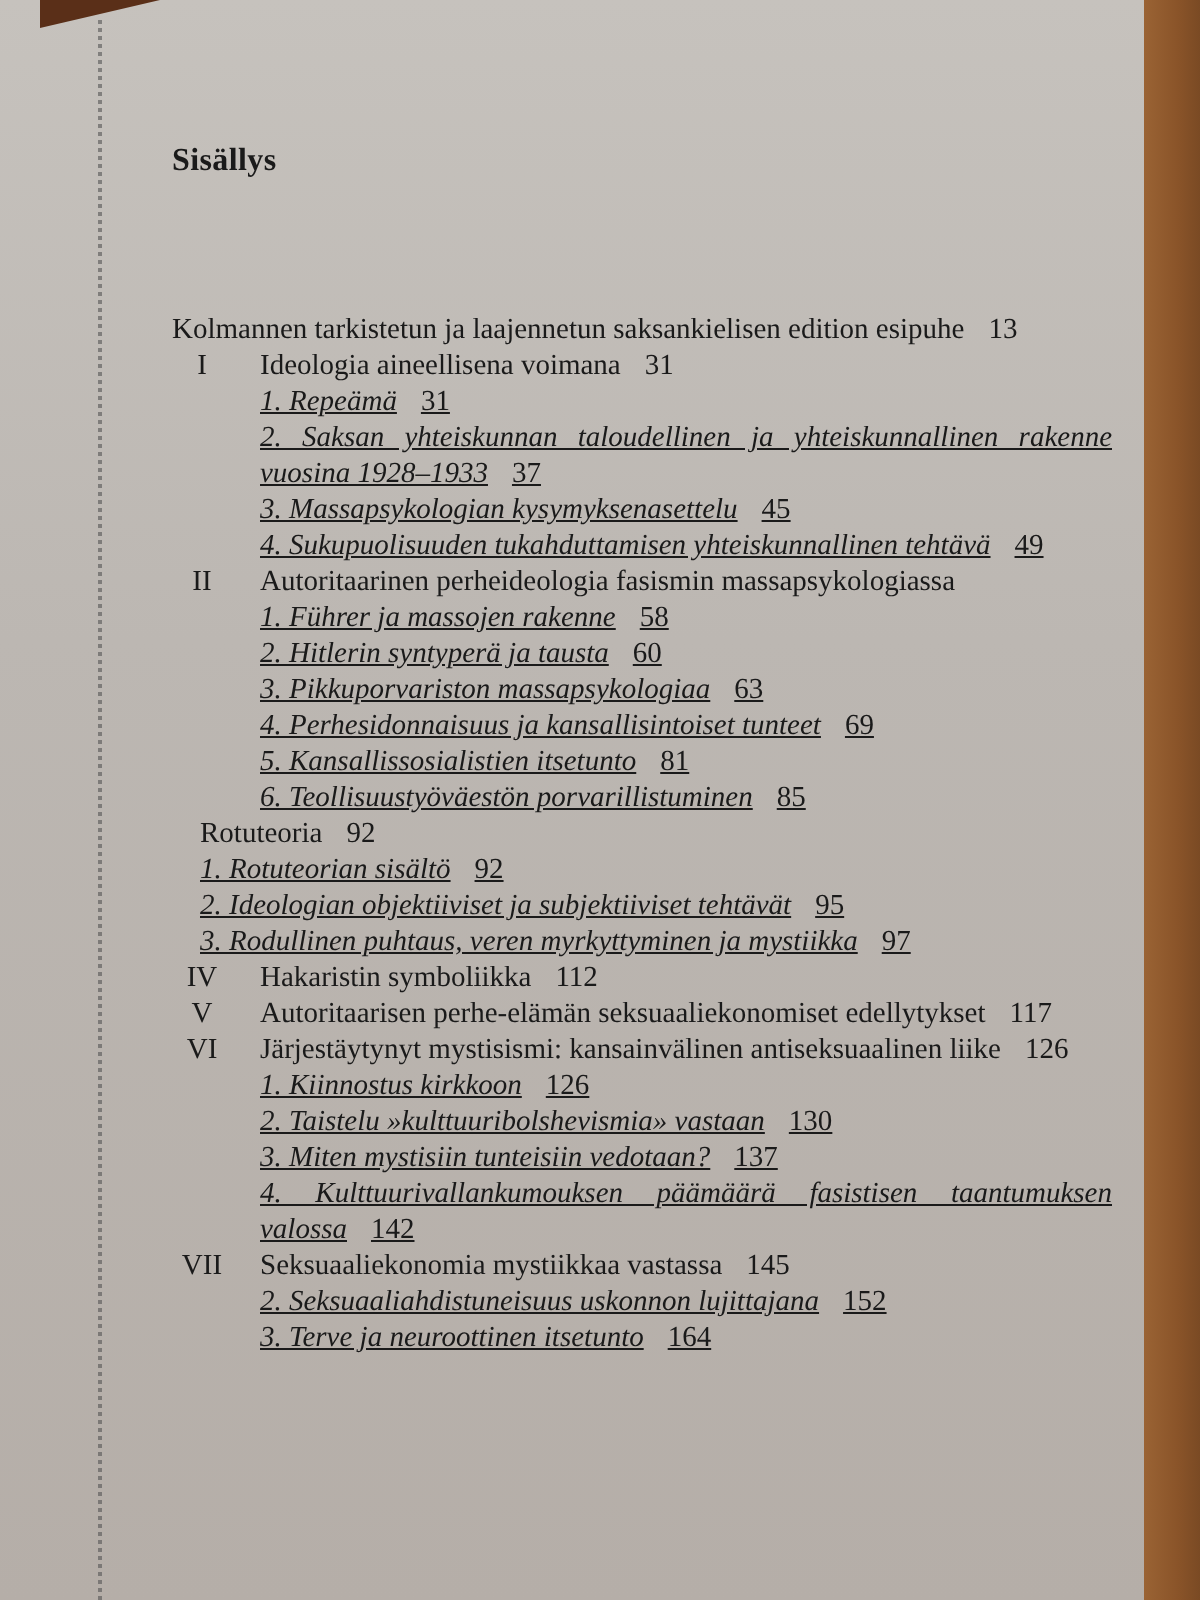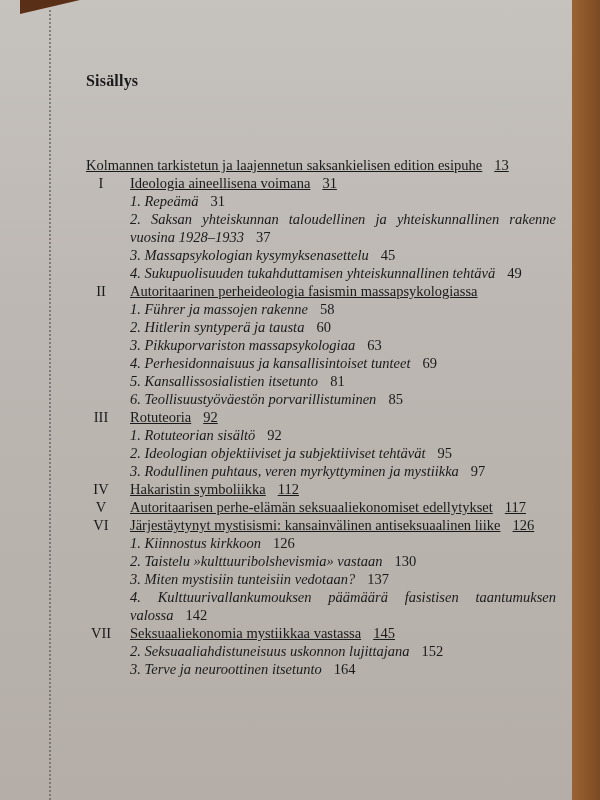--- a/index.html
+++ b/index.html
@@ -34,22 +34,22 @@
     }
     .title {
       font-weight: bold; font-size: 16px; margin: 12px 0 0 0; letter-spacing: 0.2px;
     }
     .toc { margin-top: 66px; }
     .toc-line { display: block; }
     .pg { margin-left: 12px; }
     .chapter { display: flex; }
     .roman { width: 30px; text-align: center; flex: 0 0 30px; }
     .ch-body { flex: 1; padding-left: 14px; }
-    .sub { font-style: italic; display: block; text-align: justify; }
-    .justify { text-align: justify; text-decoration: underline; }
+    .sub { font-style: italic; display: block; text-align: justify; text-decoration: underline; }
+    .justify { text-align: justify; }
   </style>
 </head>
 <body>
 
 <div class="page"></div>
 <div class="wood-right"></div>
 <div class="wood-corner"></div>
 <div class="binding"></div>
 
 <div class="content">
@@ -77,21 +77,20 @@
             <div class="justify"><span>Autoritaarinen perheideologia fasismin massapsykologiassa</span><span class="pg"></span></div>
             <div class="sub"><span>1. Führer ja massojen rakenne</span><span class="pg" style="font-style: normal;">58</span></div>
             <div class="sub"><span>2. Hitlerin syntyperä ja tausta</span><span class="pg" style="font-style: normal;">60</span></div>
             <div class="sub"><span>3. Pikkuporvariston massapsykologiaa</span><span class="pg" style="font-style: normal;">63</span></div>
             <div class="sub"><span>4. Perhesidonnaisuus ja kansallisintoiset tunteet</span><span class="pg" style="font-style: normal;">69</span></div>
             <div class="sub"><span>5. Kansallissosialistien itsetunto</span><span class="pg" style="font-style: normal;">81</span></div>
             <div class="sub"><span>6. Teollisuustyöväestön porvarillistuminen</span><span class="pg" style="font-style: normal;">85</span></div>
           </div>
         </div>
         <div class="chapter">
-          <div class="roman">III</div>
           <div class="ch-body">
             <div class="justify"><span>Rotuteoria</span><span class="pg">92</span></div>
             <div class="sub"><span>1. Rotuteorian sisältö</span><span class="pg" style="font-style: normal;">92</span></div>
             <div class="sub"><span>2. Ideologian objektiiviset ja subjektiiviset tehtävät</span><span class="pg" style="font-style: normal;">95</span></div>
             <div class="sub"><span>3. Rodullinen puhtaus, veren myrkyttyminen ja mystiikka</span><span class="pg" style="font-style: normal;">97</span></div>
           </div>
         </div>
         <div class="chapter">
           <div class="roman">IV</div>
           <div class="ch-body">

